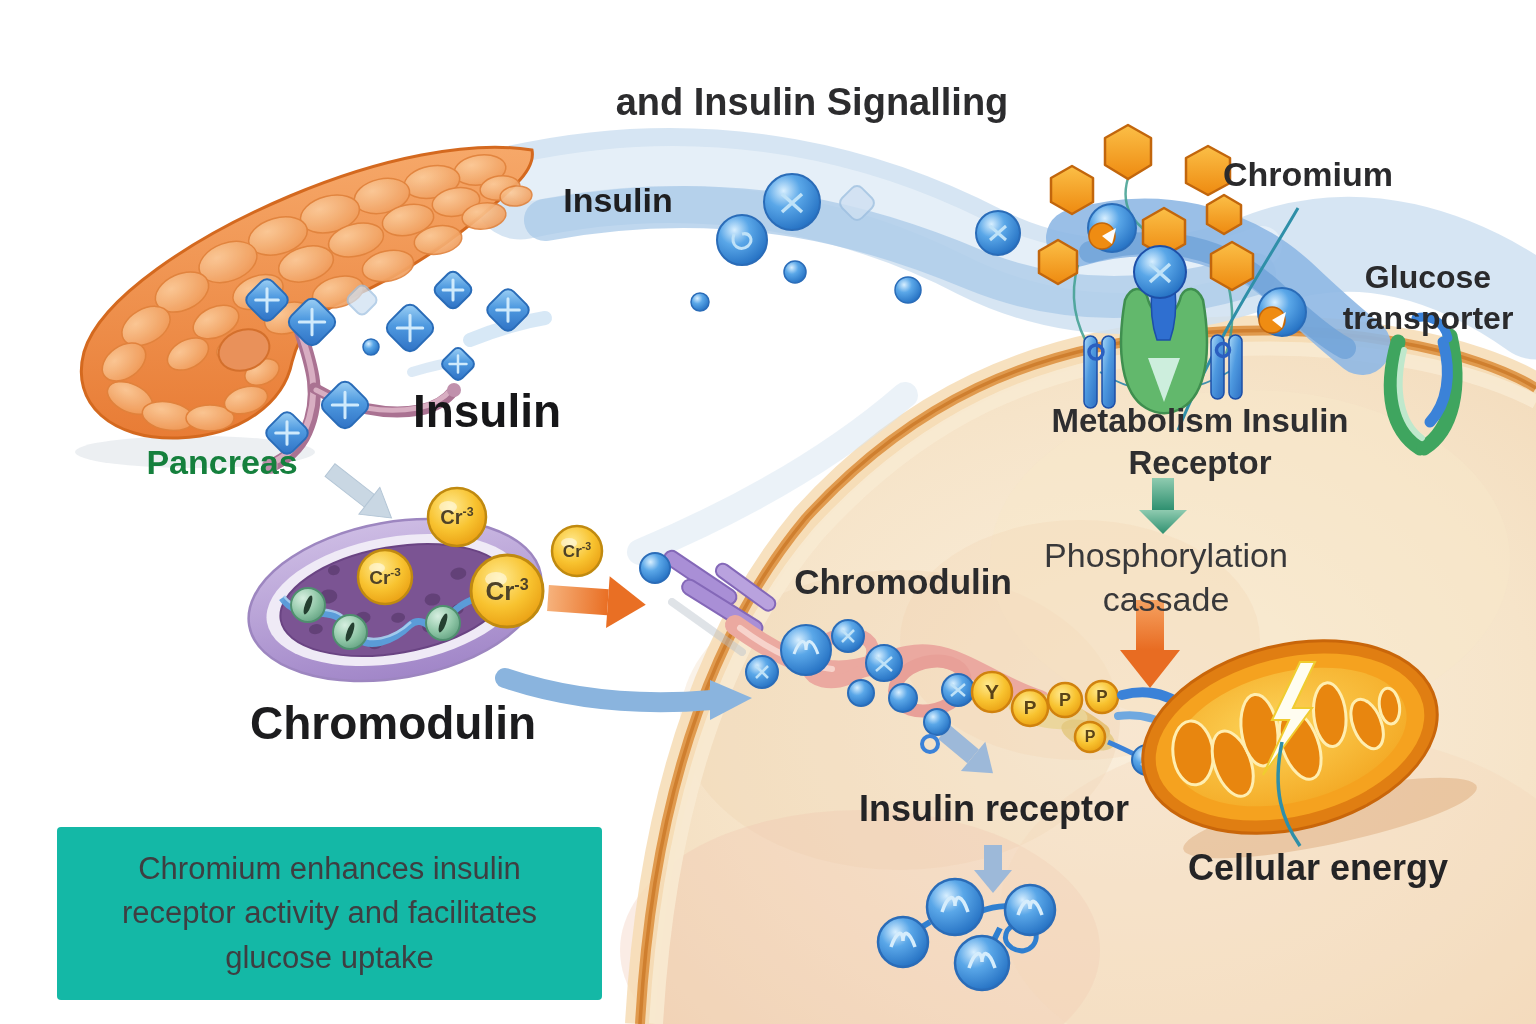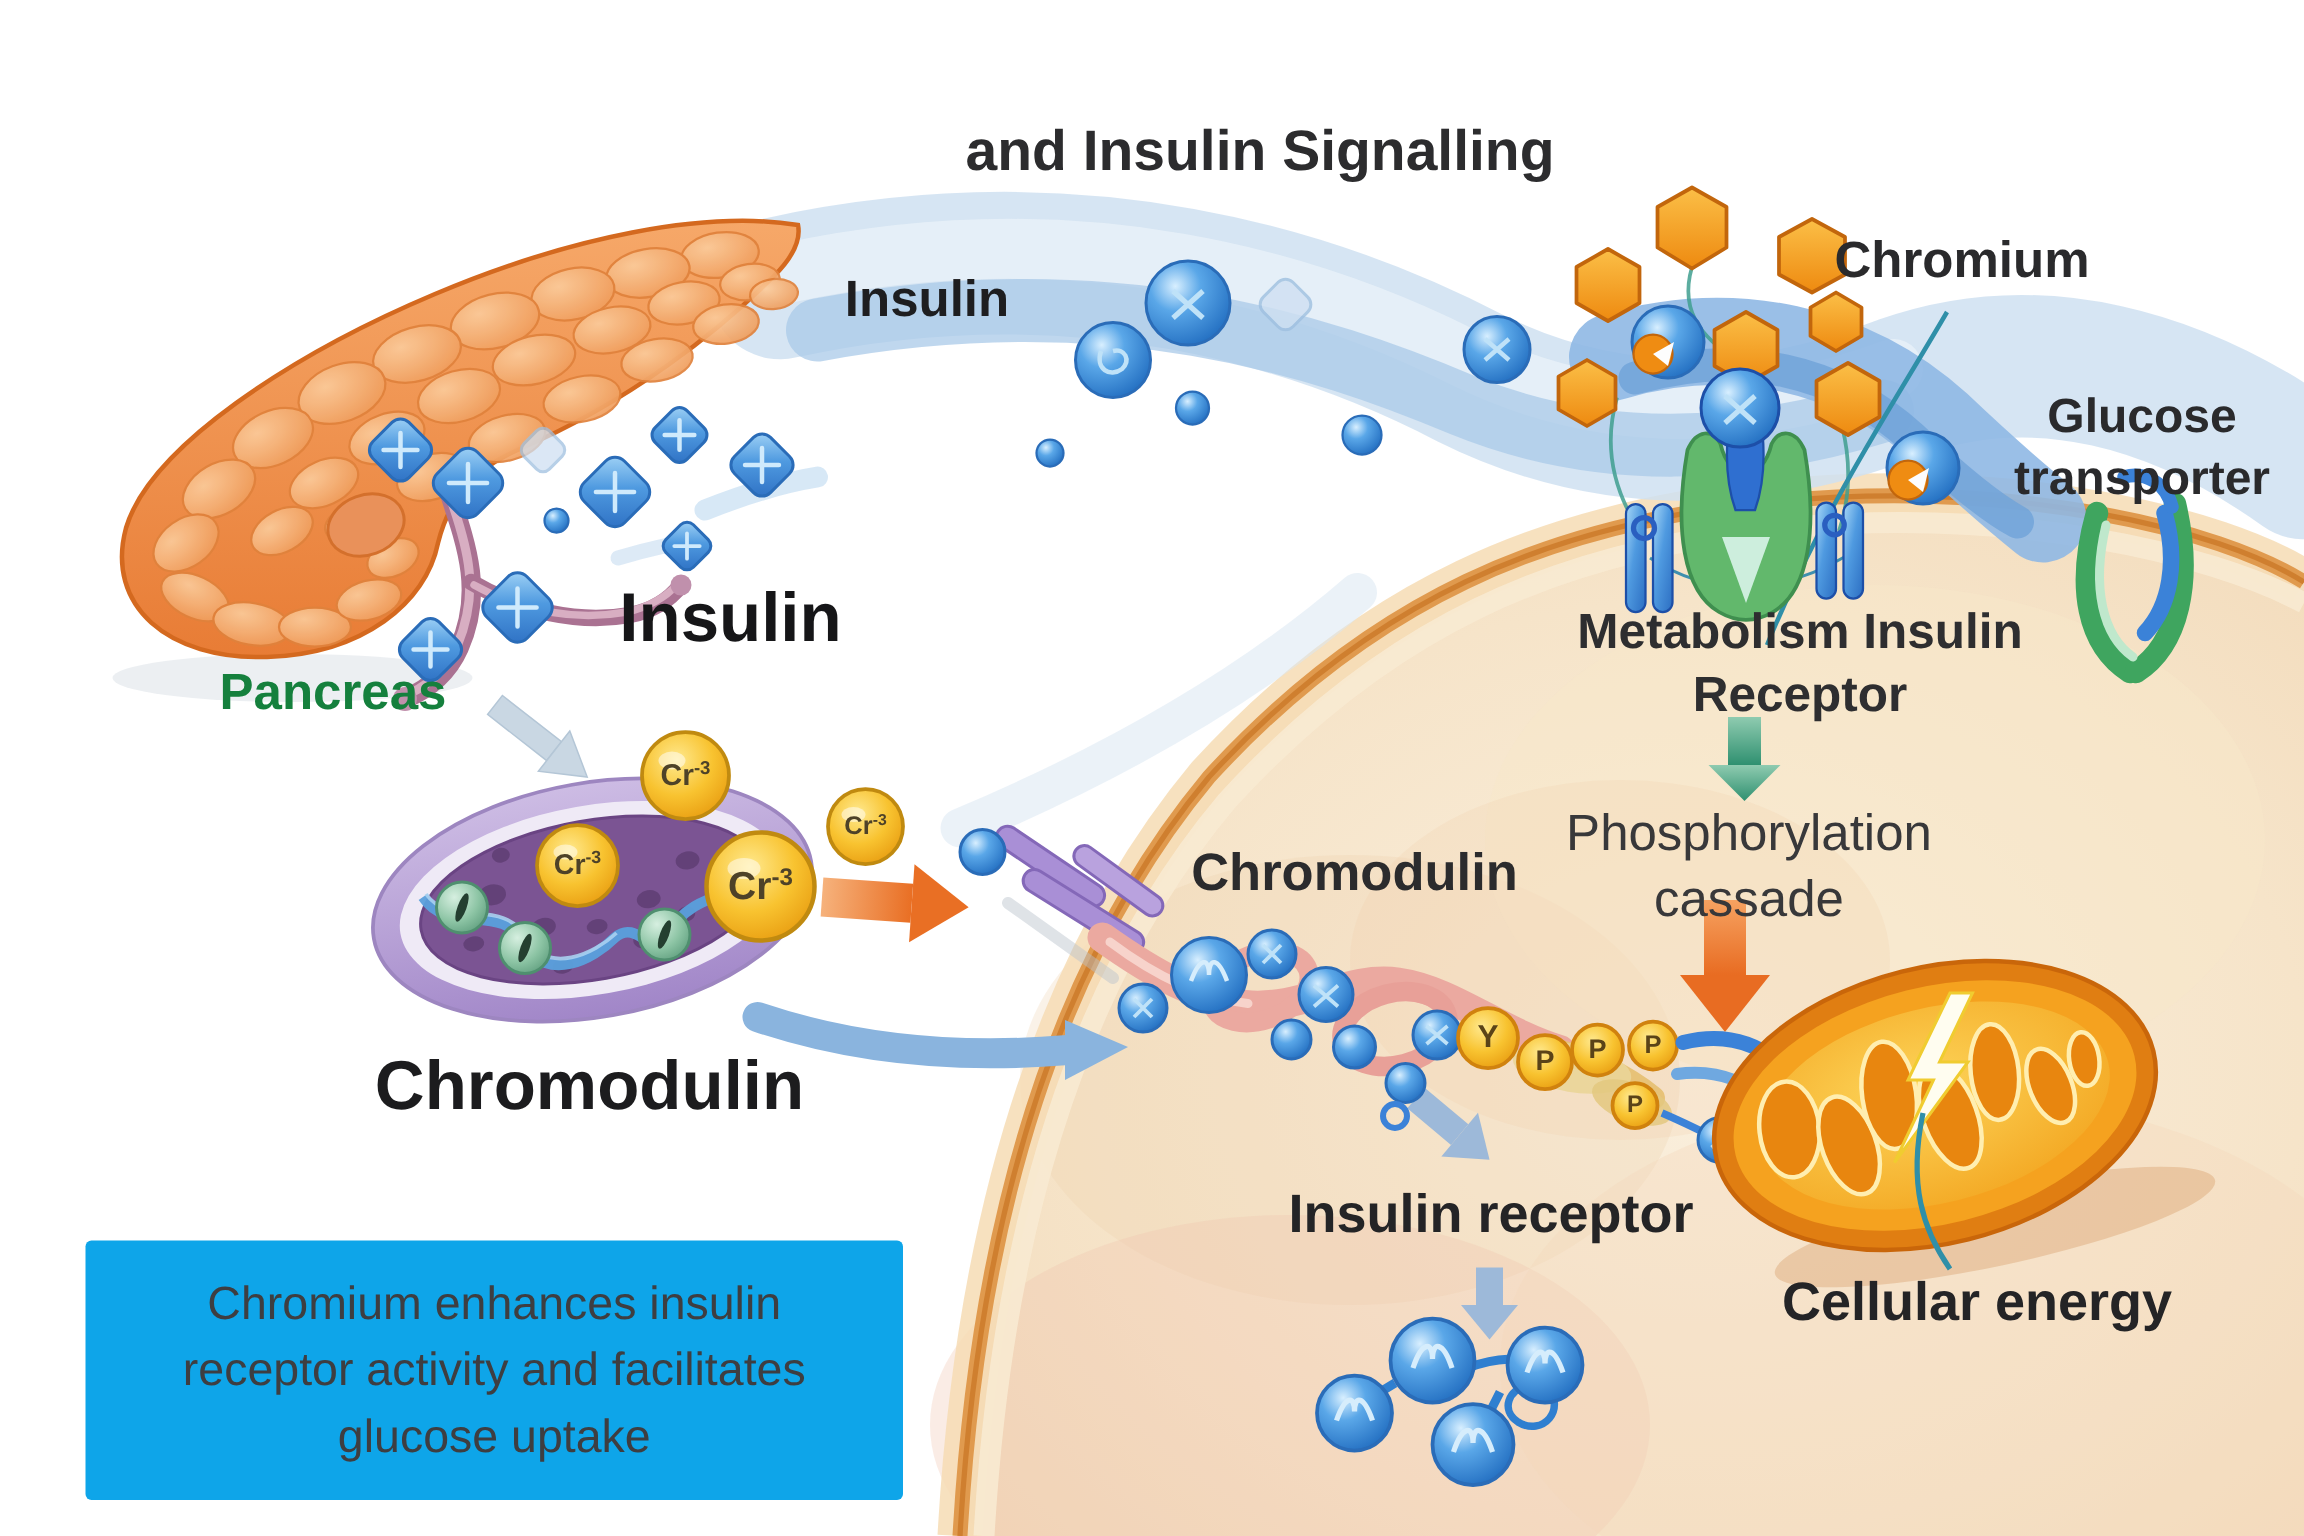--- a/index.html
+++ b/index.html
@@ -4,21 +4,21 @@
 <style>
   html,body{margin:0;padding:0;background:#ffffff;}
   .canvas{position:relative;width:1536px;height:1024px;background:#ffffff;overflow:hidden;
           font-family:"Liberation Sans",sans-serif;}
   .canvas svg{position:absolute;left:0;top:0;}
   .lbl{position:absolute;transform:translate(-50%,-50%);white-space:nowrap;color:#2a2a2c;}
   .wrap{white-space:normal;text-align:center;line-height:1.28;}
   .cr{position:absolute;transform:translate(-50%,-50%);font-weight:700;color:#4e4228;}
   .cr sup{font-size:0.62em;}
   .bead-letter{position:absolute;transform:translate(-50%,-50%);font-weight:700;color:#5a4318;}
-  .callout{position:absolute;left:57px;top:827px;width:545px;height:173px;background:#0ea5e9;
+  .callout{position:absolute;left:57px;top:827px;width:545px;height:173px;background:#14b8a6;
            display:flex;align-items:center;justify-content:center;text-align:center;
            font-size:31px;color:#3e3e41;line-height:1.42;padding:0 26px;box-sizing:border-box;border-radius:4px;}
 </style>
 </head>
 <body>
 
 <div class="canvas">
 
 <svg width="1536" height="1024" viewBox="0 0 1536 1024">
   <defs>
@@ -408,21 +408,21 @@
       <circle cx="903" cy="942" r="25" fill="url(#gSph)" stroke="#2a6cb8" stroke-width="2.5"></circle>
       <path d="M891,947 C897,930 903,930 903,941 C903,930 909,930 915,947" stroke="#d6edfc" stroke-width="3.5" fill="none"></path>
       <circle cx="1030" cy="910" r="25" fill="url(#gSph)" stroke="#2a6cb8" stroke-width="2.5"></circle>
       <path d="M1018,915 C1024,898 1030,898 1030,909 C1030,898 1036,898 1042,915" stroke="#d6edfc" stroke-width="3.5" fill="none"></path>
       <circle cx="982" cy="963" r="27" fill="url(#gSph)" stroke="#2a6cb8" stroke-width="2.5"></circle>
       <path d="M969,968 C975,950 982,950 982,962 C982,950 989,950 995,968" stroke="#d6edfc" stroke-width="3.5" fill="none"></path>
     </g>
   </g>
 </svg>
 
-<div class="lbl" style="left:812px;top:102px;font-size:38px;font-weight:700;color:#2c2c2e;margin-left:28px;">and Insulin Signalling</div>
+<div class="lbl" style="left:812px;top:102px;font-size:38px;font-weight:700;color:#2c2c2e;">and Insulin Signalling</div>
 
 <div class="lbl" style="left:618px;top:200px;font-size:34px;font-weight:700;color:#1e1e20;">Insulin</div>
 <div class="lbl" style="left:487px;top:411px;font-size:46px;font-weight:700;color:#161618;">Insulin</div>
 <div class="lbl" style="left:222px;top:462px;font-size:34px;font-weight:600;color:#15803d;">Pancreas</div>
 
 <div class="lbl" style="left:1308px;top:174px;font-size:34px;font-weight:600;color:#2a2a2c;">Chromium</div>
 <div class="lbl wrap" style="left:1428px;top:298px;width:230px;font-size:32px;font-weight:600;color:#2a2a2c;">Glucose transporter</div>
 <div class="lbl wrap" style="left:1200px;top:442px;width:340px;font-size:33px;font-weight:600;color:#2e2e30;">Metabolism Insulin Receptor</div>
 <div class="lbl wrap" style="left:1166px;top:578px;width:330px;font-size:34px;font-weight:400;color:#38383a;">Phosphorylation cassade</div>
 

